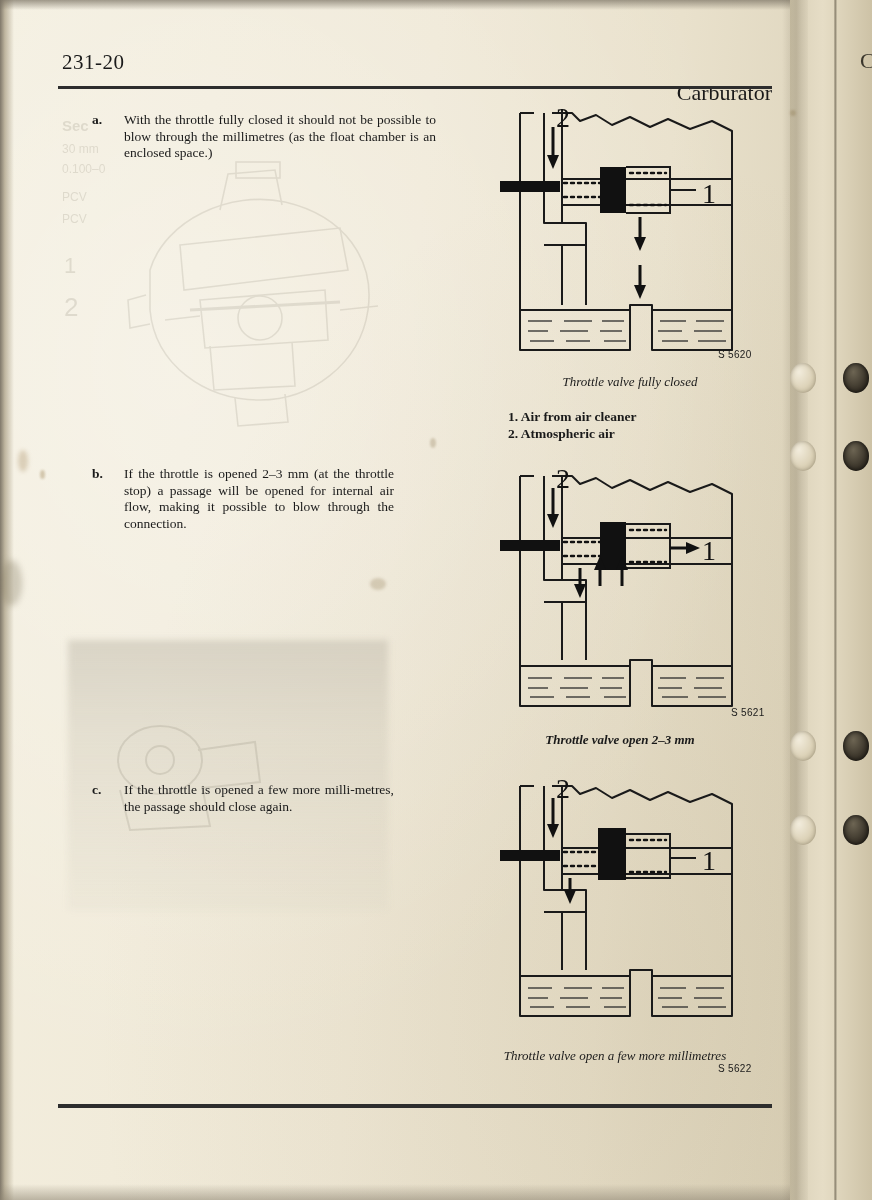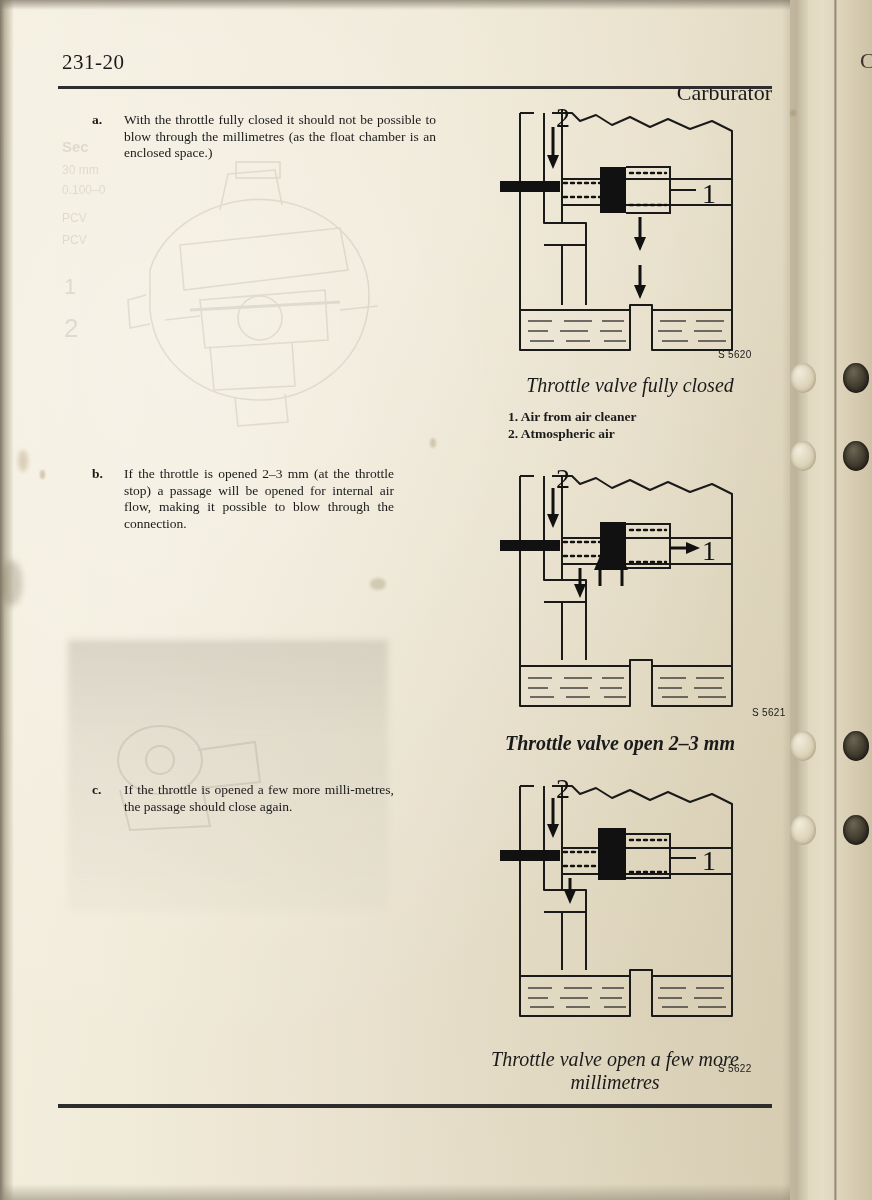--- a/index.html
+++ b/index.html
@@ -172,31 +172,30 @@
   }
   .ghost-text {
     position: absolute;
     pointer-events: none;
     color: #8d8col;
     opacity: 0.16;
     font-size: 12px;
     line-height: 15px;
     color: #6c6552;
     font-family: "Liberation Sans", sans-serif;
-    margin-top: 21px;
   }
 
   
   .figure {
     position: absolute;
   }
   .fig-caption {
     position: absolute;
     font-style: italic;
-    font-size: 20px;
+    font-size: 13px;
     text-align: center;
   }
   .fig-legend {
     position: absolute;
     font-size: 13.5px;
     line-height: 17px;
   }
   .fig-code {
     position: absolute;
     font-size: 10px;
@@ -438,21 +437,21 @@
       <polygon points="74,116 86,116 80,130" stroke="none"></polygon>
       <path d="M100,118 L100,100"></path>
       <polygon points="94,102 106,102 100,88" stroke="none"></polygon>
       <path d="M122,118 L122,100"></path>
       <polygon points="116,102 128,102 122,88" stroke="none"></polygon>
     </g>
 
     <text x="56" y="20" font-family="Liberation Serif, serif" font-size="28" fill="#111">2</text>
     <text x="202" y="92" font-family="Liberation Serif, serif" font-size="28" fill="#111">1</text>
   </svg>
-  <div class="fig-code" style="left:752px; top:707px;text-align:center;">S 5621</div>
+  <div class="fig-code" style="left:731px; top:707px;text-align:center;">S 5621</div>
   <div class="fig-caption" style="left:470px; top:732px; width:300px;font-weight:bold;">Throttle valve open 2–3 mm</div>
 
   <svg class="figure" style="left:500px; top:778px; width:270px; height:252px;" viewBox="0 0 270 252">
     <g stroke="#1a1a1a" stroke-width="2" fill="none" stroke-linejoin="round">
       <path d="M20,8 L20,192 L20,238 L130,238 L130,192 L152,192 L152,238 L232,238 L232,60"></path>
       <path d="M20,8 L34,8"></path>
       <path d="M52,8 L72,8 L80,16 L96,10 L112,20 L130,12 L150,22 L168,14 L190,24 L212,16 L232,26 L232,60"></path>
       <path d="M44,8 L44,112 L62,112 L62,8"></path>
       <path d="M62,70 L232,70"></path>
       <path d="M62,96 L232,96"></path>

